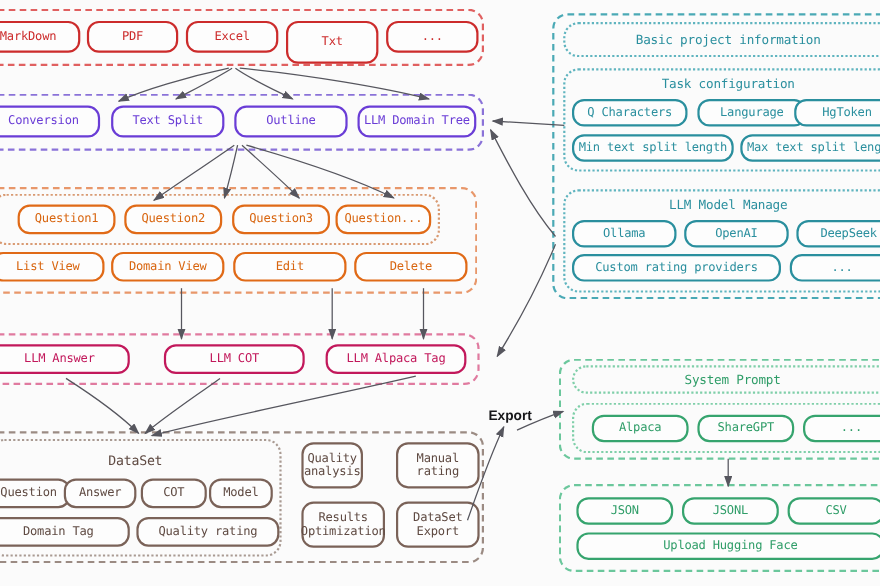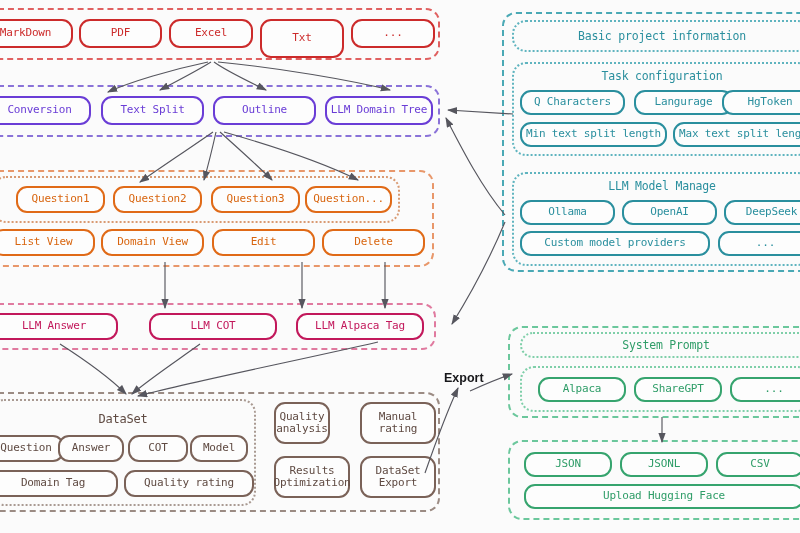--- a/index.html
+++ b/index.html
@@ -167,21 +167,21 @@
       <div class="node c-brown" style="left: 360px; top: 456px; width: 76px; height: 42px;">DataSet
 Export</div>
       <div class="node c-teal" style="left: 520px; top: 90px; width: 105px; height: 25px;">Q Characters</div>
       <div class="node c-teal" style="left: 634px; top: 90px; width: 99px; height: 25px;">Langurage</div>
       <div class="node c-teal" style="left: 722px; top: 90px; width: 96px; height: 25px;">HgToken</div>
       <div class="node c-teal" style="left: 520px; top: 122px; width: 147px; height: 25px;">Min text split length</div>
       <div class="node c-teal" style="left: 673px; top: 122px; width: 147px; height: 25px;">Max text split length</div>
       <div class="node c-teal" style="left: 520px; top: 200px; width: 95px; height: 25px;">Ollama</div>
       <div class="node c-teal" style="left: 622px; top: 200px; width: 95px; height: 25px;">OpenAI</div>
       <div class="node c-teal" style="left: 724px; top: 200px; width: 95px; height: 25px;">DeepSeek</div>
-      <div class="node c-teal" style="left: 520px; top: 231px; width: 190px; height: 25px;">Custom model providers</div>
+      <div class="node c-teal" style="left: 520px; top: 231px; width: 190px; height: 25px;">Custom rating providers</div>
       <div class="node c-teal" style="left: 718px; top: 231px; width: 95px; height: 25px;">...</div>
       <div class="node c-green" style="left: 538px; top: 377px; width: 88px; height: 25px;">Alpaca</div>
       <div class="node c-green" style="left: 634px; top: 377px; width: 88px; height: 25px;">ShareGPT</div>
       <div class="node c-green" style="left: 730px; top: 377px; width: 88px; height: 25px;">...</div>
       <div class="node c-green" style="left: 524px; top: 452px; width: 88px; height: 25px;">JSON</div>
       <div class="node c-green" style="left: 620px; top: 452px; width: 88px; height: 25px;">JSONL</div>
       <div class="node c-green" style="left: 716px; top: 452px; width: 88px; height: 25px;">CSV</div>
       <div class="node c-green" style="left: 524px; top: 484px; width: 280px; height: 25px;">Upload Hugging Face</div>
     </div>
 

